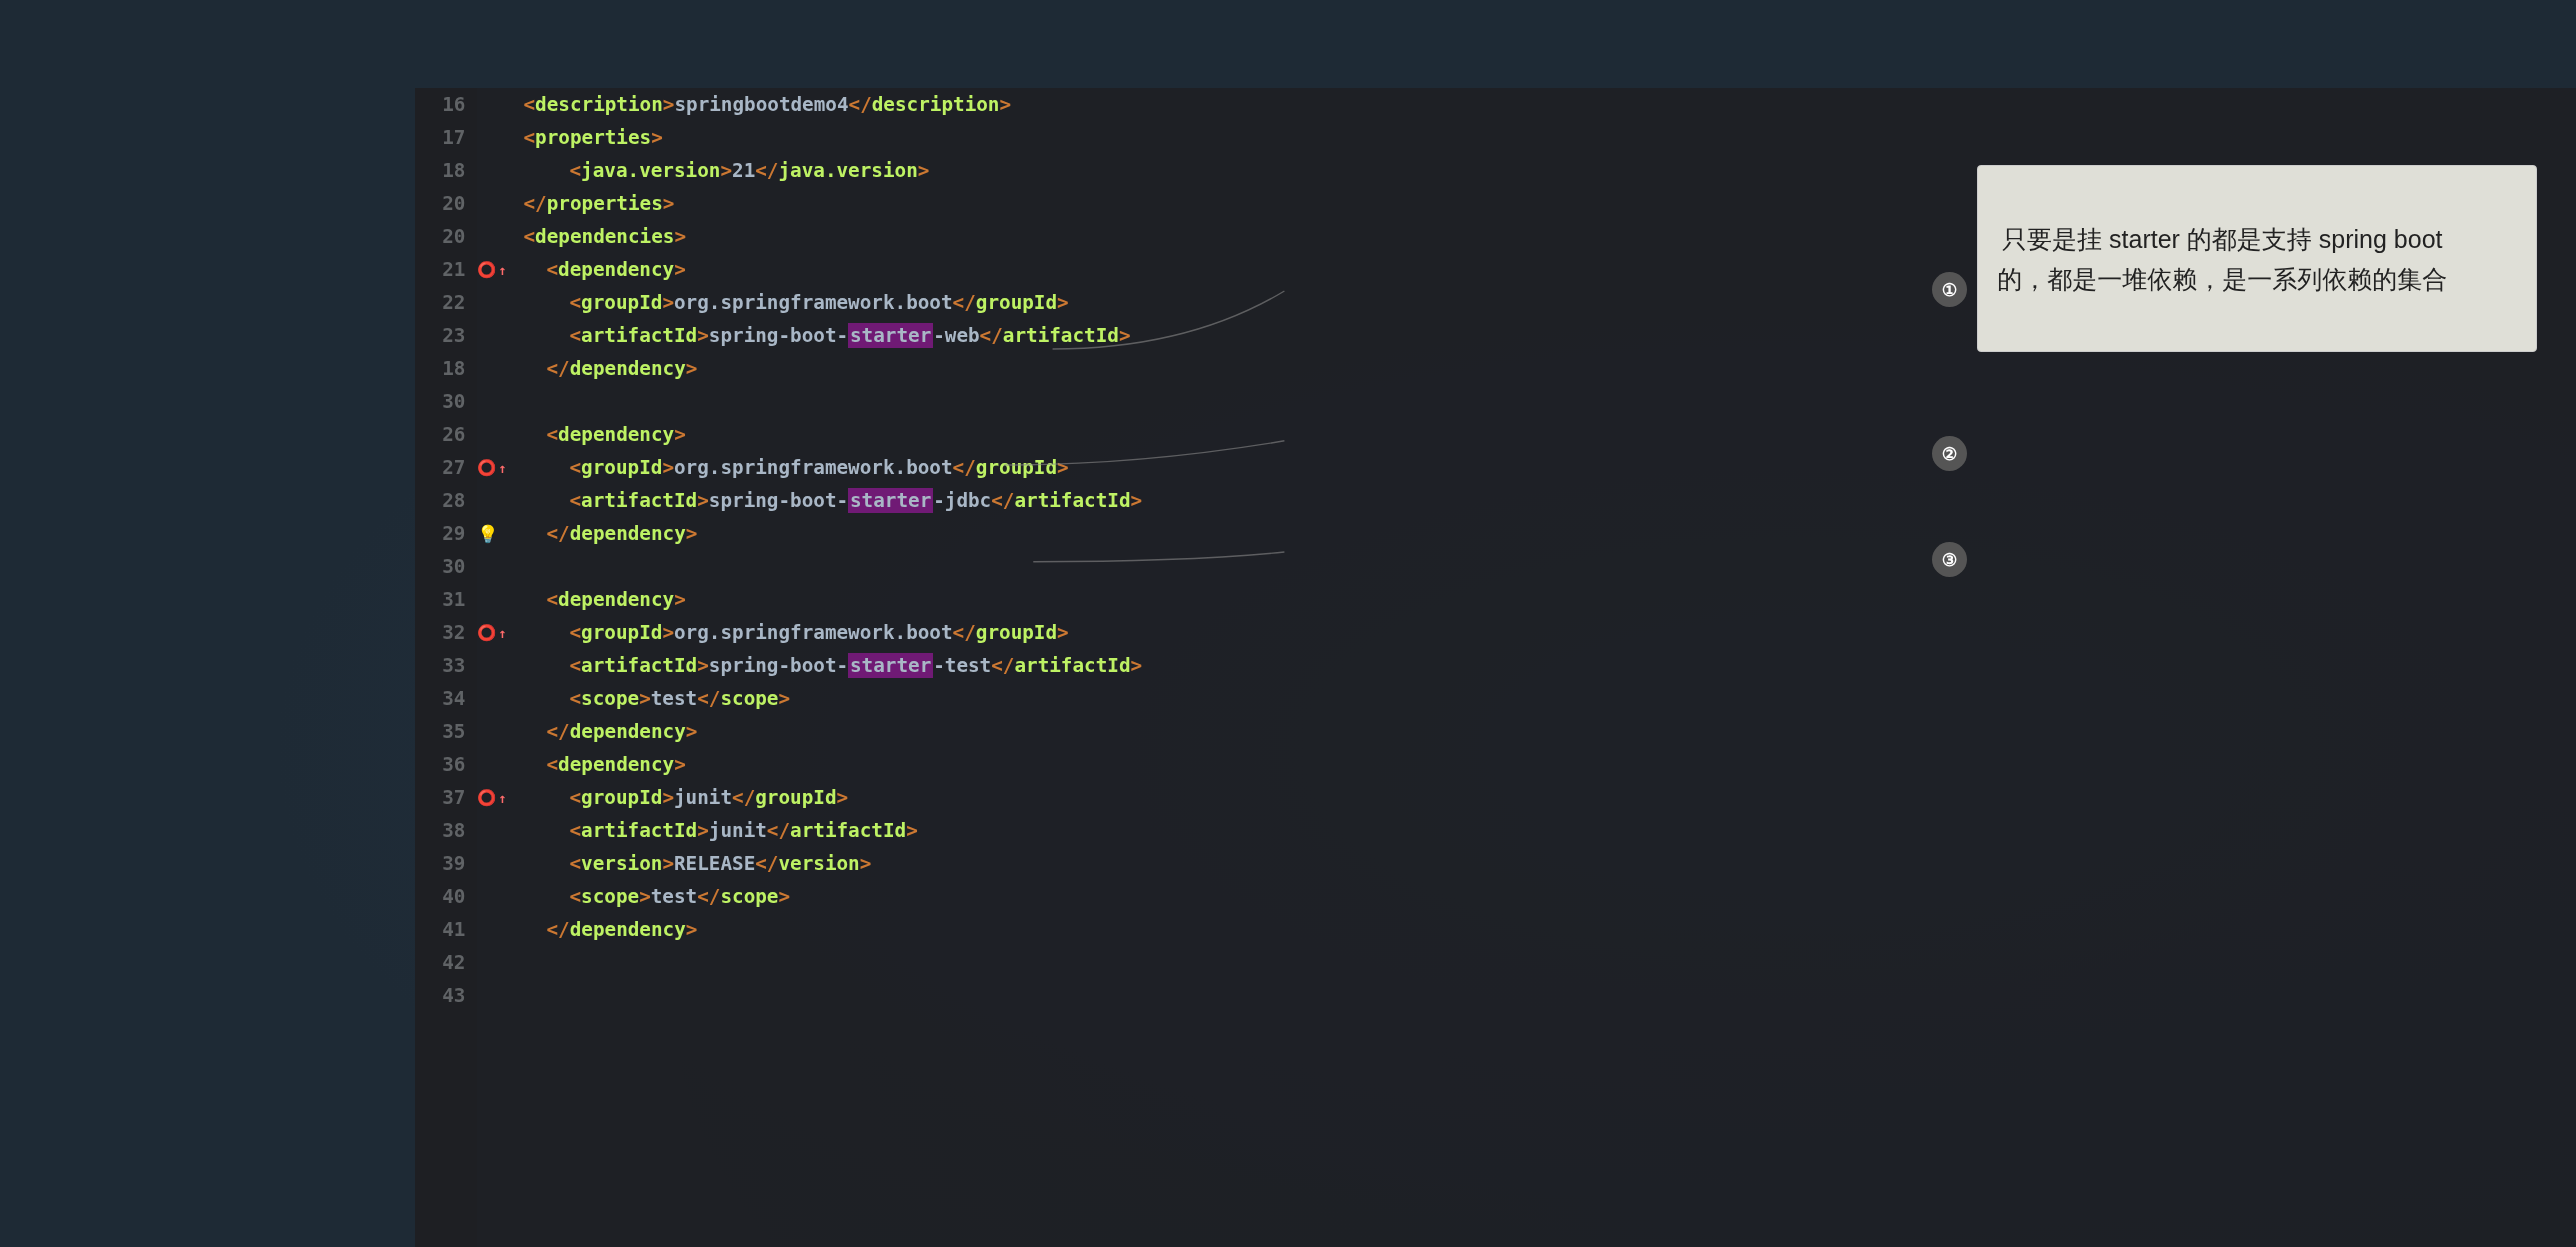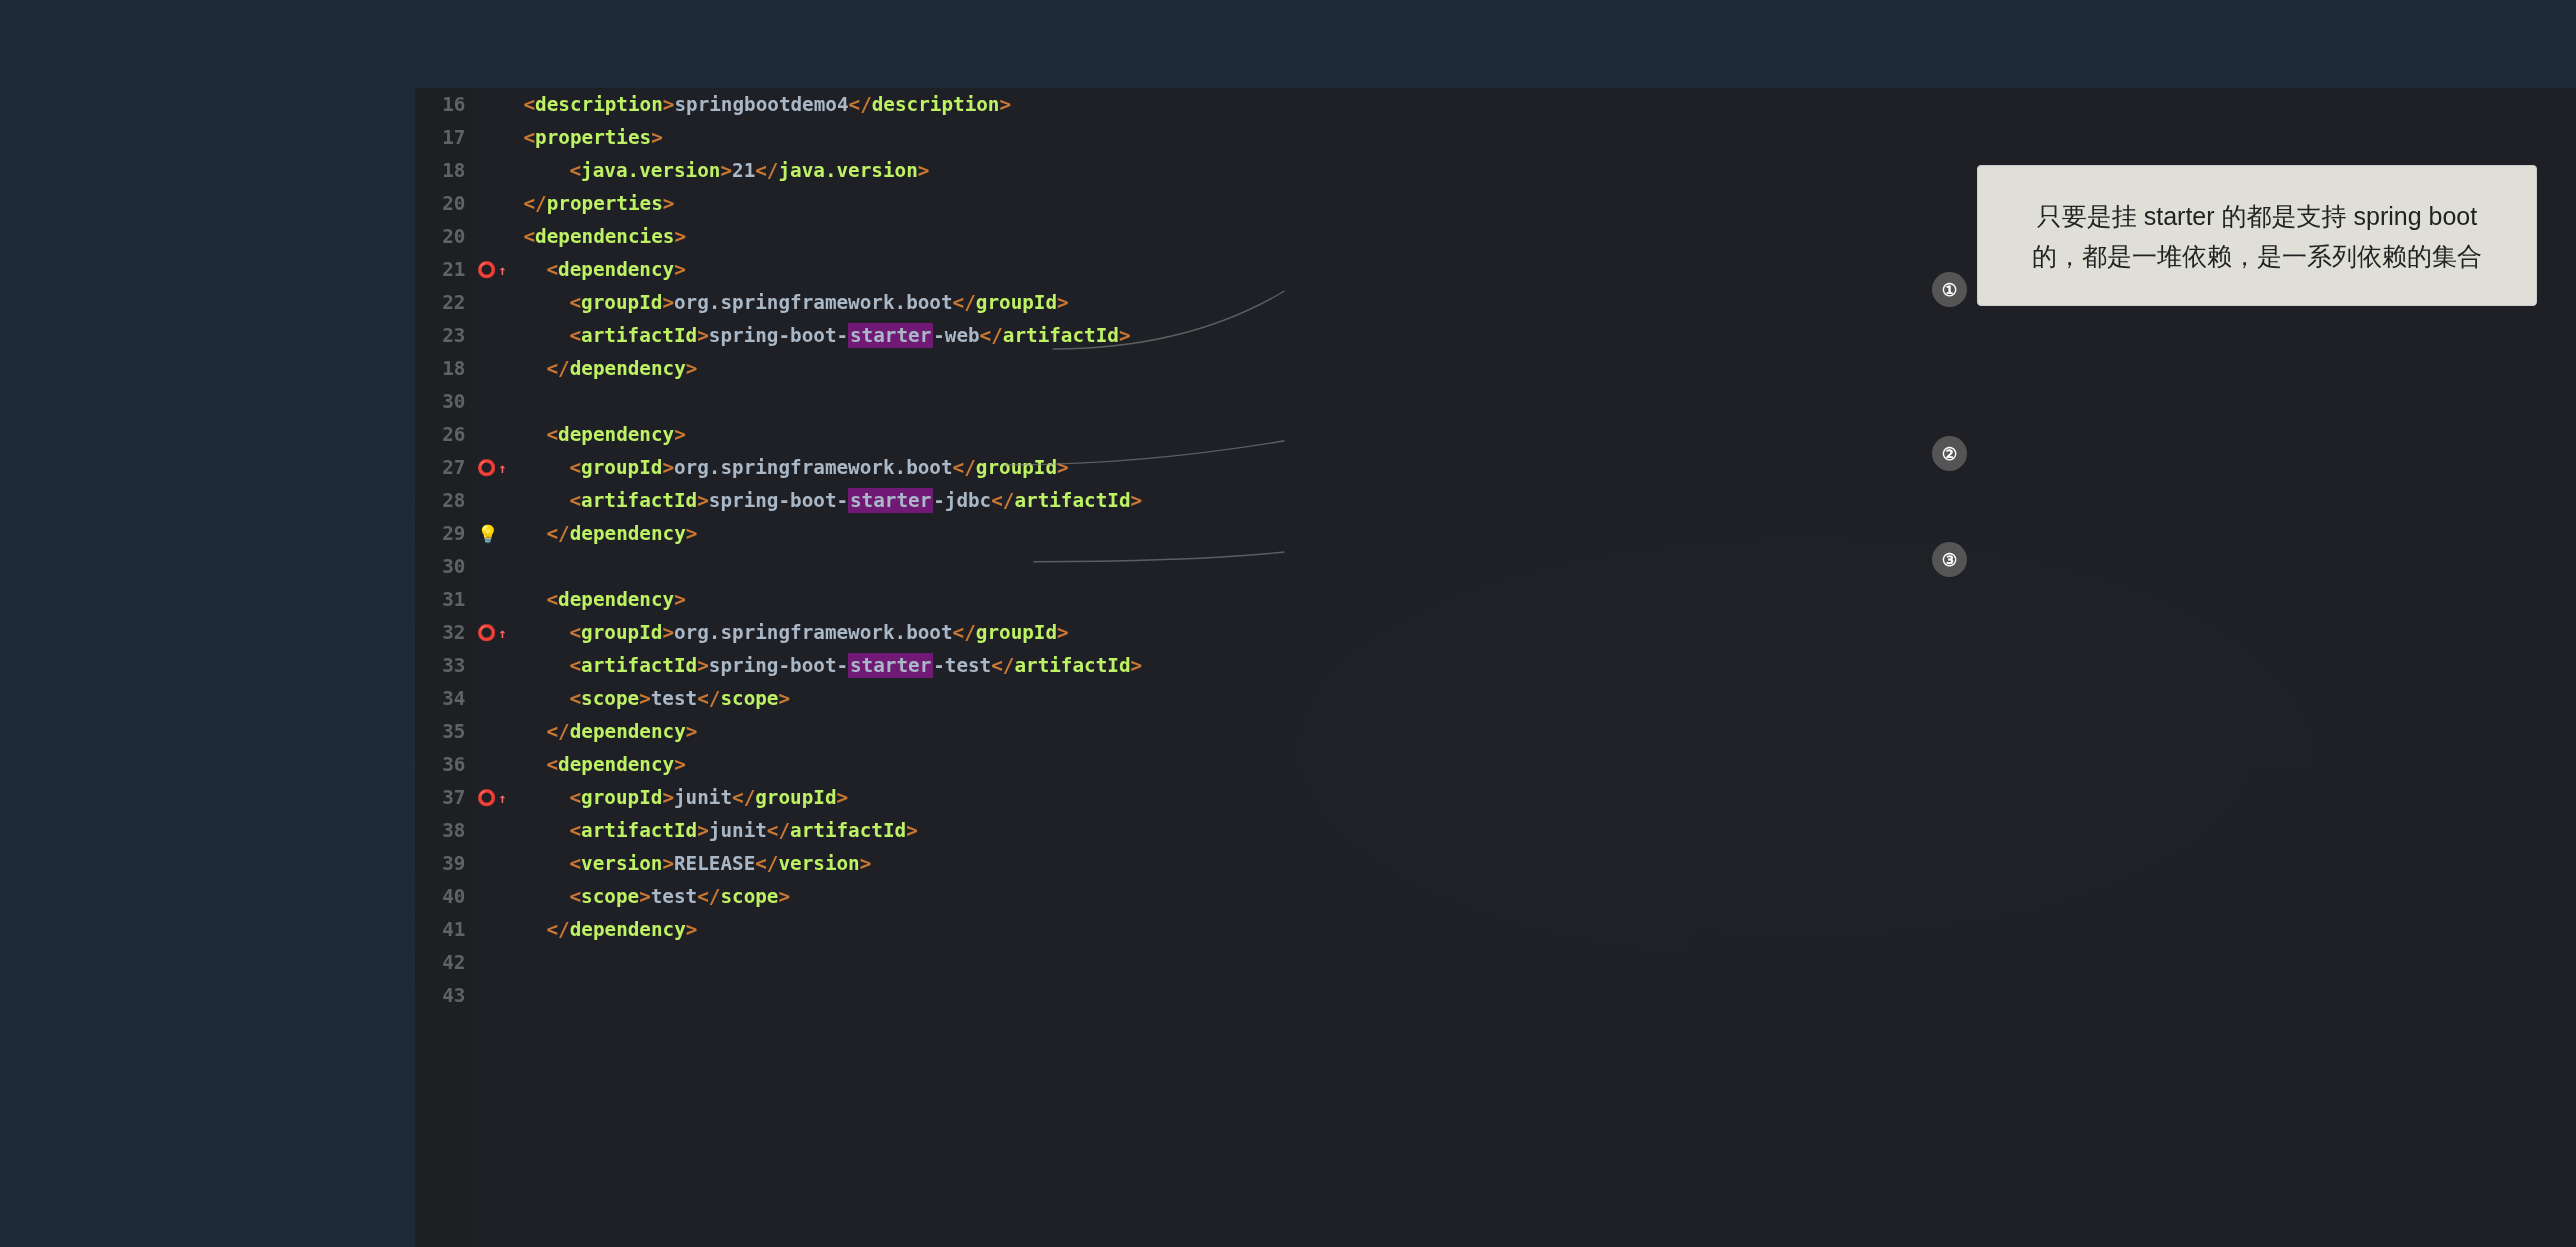--- a/index.html
+++ b/index.html
@@ -226,27 +226,26 @@
       color: #a9b7c6;
       padding: 1px 1.9px;
     }
 
     
     .annotation-panel {
       position: absolute;
       right: 39px;
       top: 77px;
       width: 560px;
-      height: 141px;
+      height: 187px;
       background: rgba(240, 240, 230, 0.92);
       border: 1.9px solid #ccc;
       border-radius: 3.9px;
       display: flex;
       align-items: center;
-      justify-content: center;
       padding: 19.3px;
       z-index: 10;
     }
 
     .annotation-text {
       font-family: 'Microsoft YaHei', 'SimHei', sans-serif;
       font-size: 25px;
       color: #222;
       text-align: center;
       line-height: 1.6;

